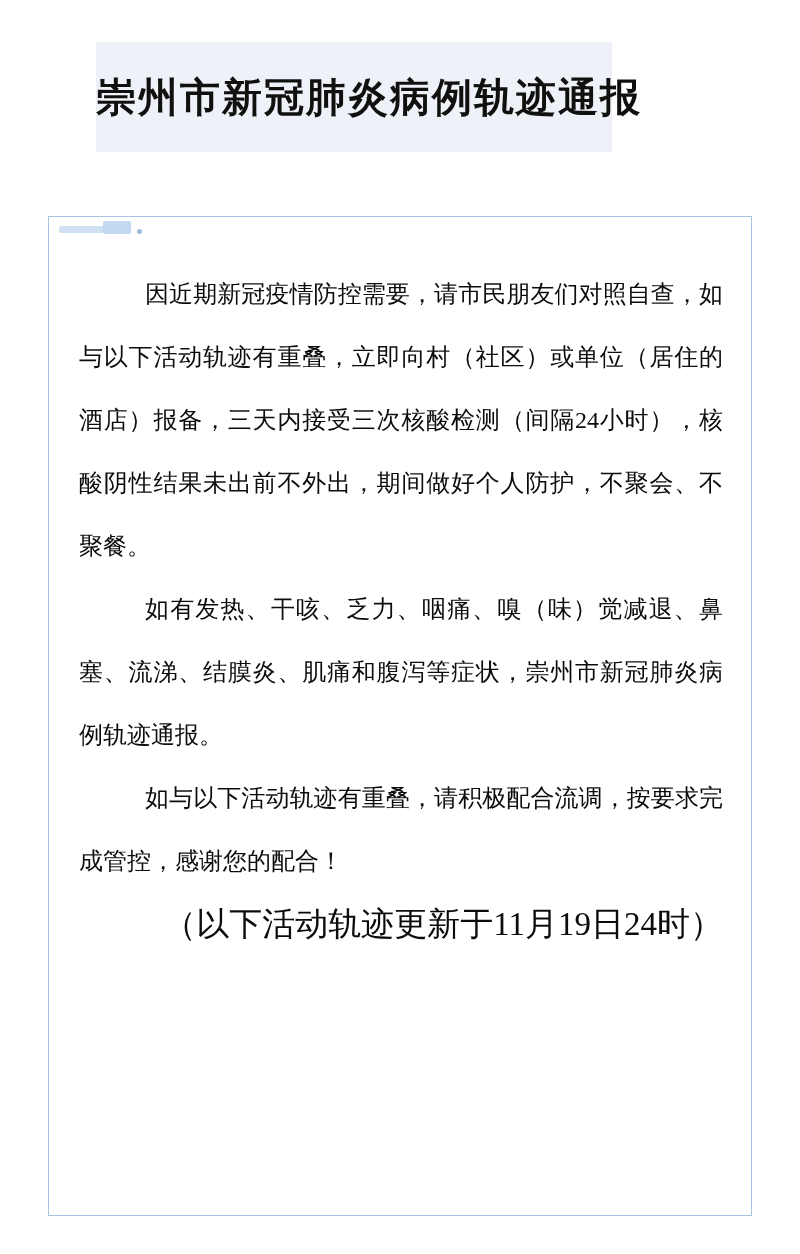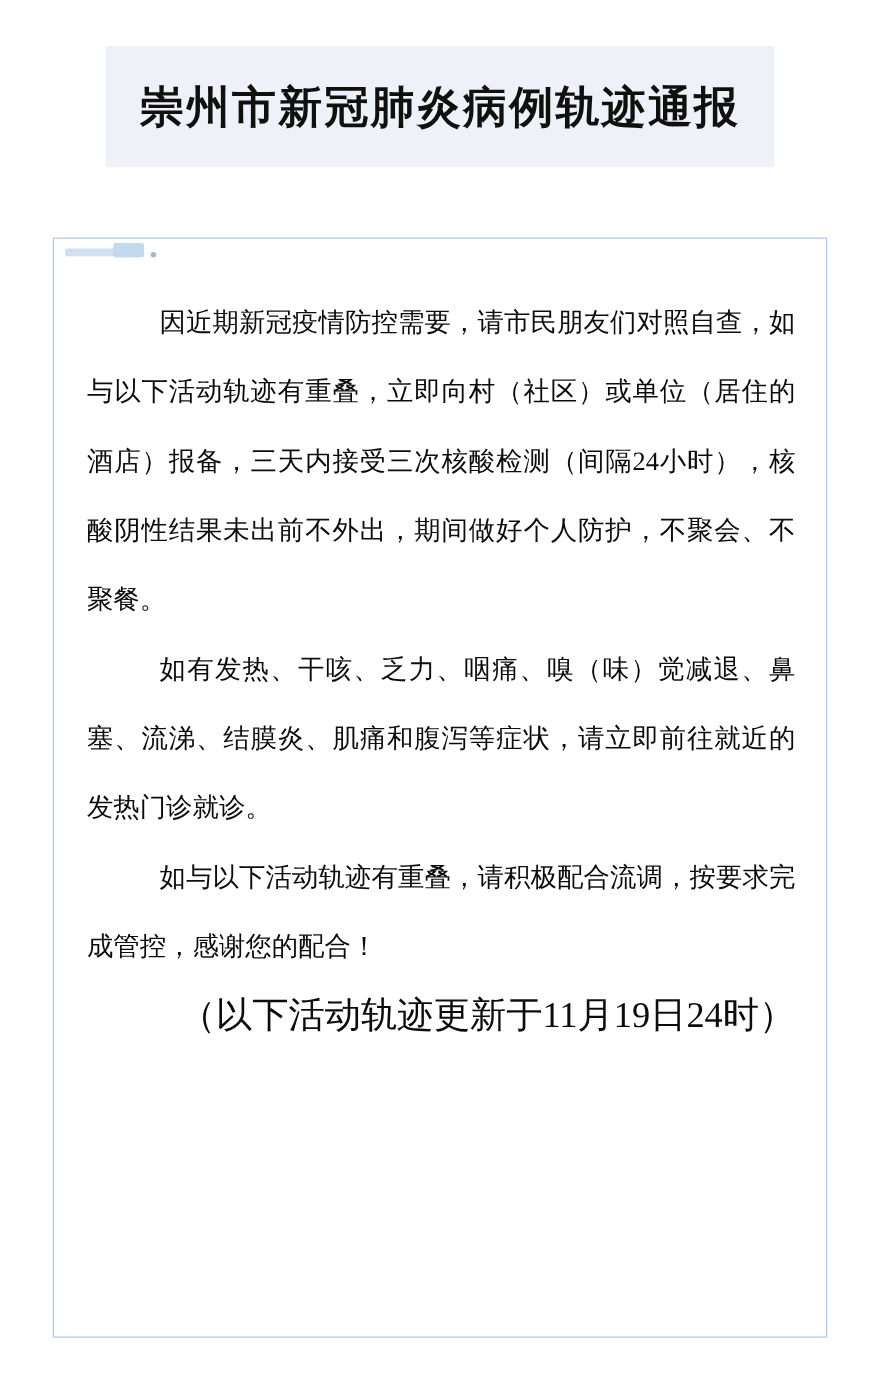--- a/index.html
+++ b/index.html
@@ -18,26 +18,25 @@
     width: 800px;
     height: 1254px;
     background: #ffffff;
   }
 
   
   .title-banner {
     position: absolute;
     left: 96px;
     top: 42px;
-    width: 608px;
+    width: 516px;
     height: 110px;
     background: #eef1f7;
     display: flex;
     align-items: center;
-    justify-content: center;
   }
   .title-text {
     font-family: "Liberation Serif", "DejaVu Serif", serif;
     font-size: 40px;
     font-weight: bold;
     letter-spacing: 2px;
     color: #10100f;
     white-space: nowrap;
   }
 
@@ -134,20 +133,20 @@
   <div class="body-card">
 
     <div class="card-mark">
       <div class="bar"></div>
       <div class="blot"></div>
       <div class="dot"></div>
     </div>
 
     <div class="card-inner">
       <p class="para">因近期新冠疫情防控需要，请市民朋友们对照自查，如与以下活动轨迹有重叠，立即向村（社区）或单位（居住的酒店）报备，三天内接受三次核酸检测（间隔24小时），核酸阴性结果未出前不外出，期间做好个人防护，不聚会、不聚餐。</p>
-      <p class="para">如有发热、干咳、乏力、咽痛、嗅（味）觉减退、鼻塞、流涕、结膜炎、肌痛和腹泻等症状，请立即前往就近的发热门诊就诊。</p>
+      <p class="para">如有发热、干咳、乏力、咽痛、嗅（味）觉减退、鼻塞、流涕、结膜炎、肌痛和腹泻等症状，崇州市新冠肺炎病例轨迹通报。</p>
       <p class="para">如与以下活动轨迹有重叠，请积极配合流调，按要求完成管控，感谢您的配合！</p>
       <p class="closing">（以下活动轨迹更新于11月19日24时）</p>
     </div>
 
   </div>
 
 </div>
 
 </body></html>

